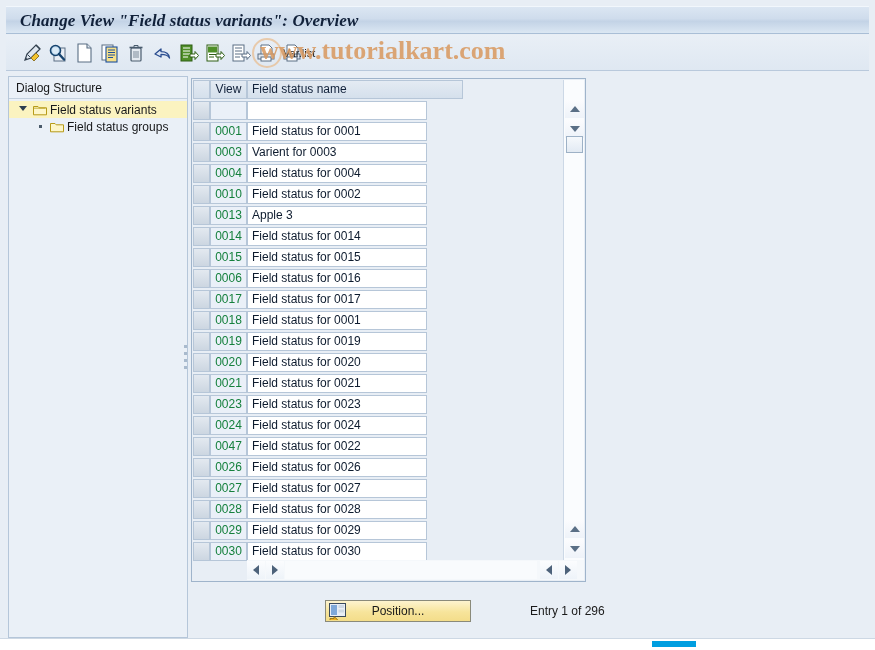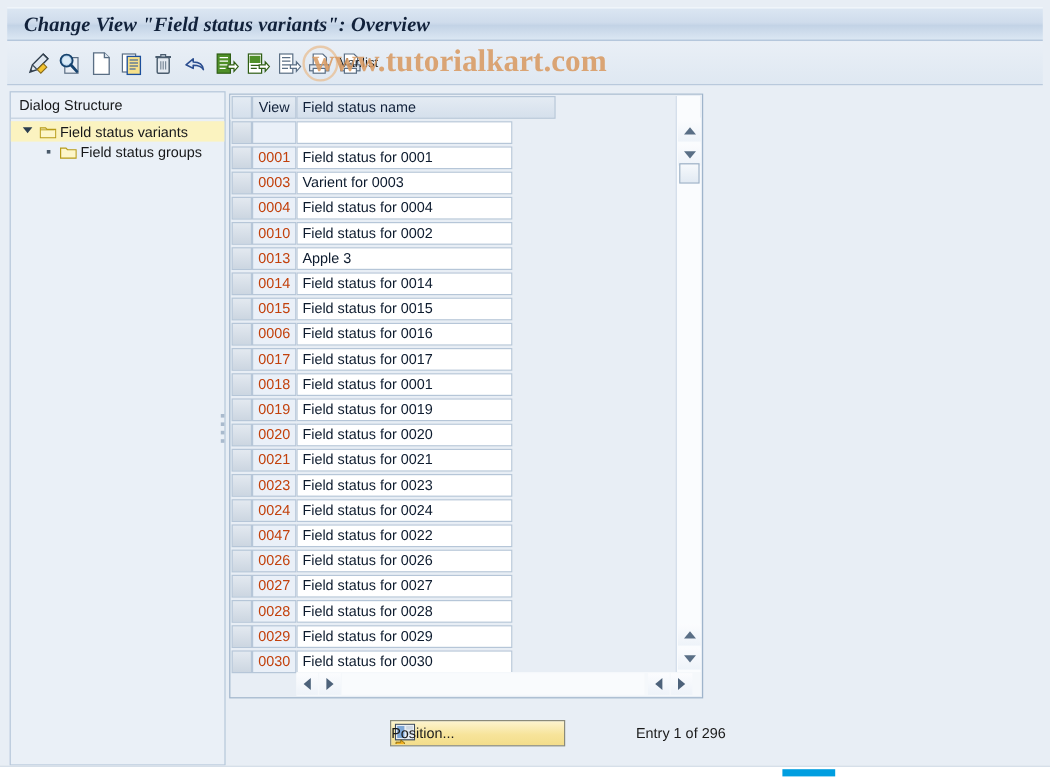--- a/index.html
+++ b/index.html
@@ -197,21 +197,21 @@
   .cell-fstv {
     position: absolute;
     left: 18px; top: 1px;
     width: 37px; height: 19px;
     background: #eaf0f8;
     border: 1px solid #b6c6d8;
     box-sizing: border-box;
     font-size: 12px;
     line-height: 17px;
     text-align: center;
-    color: #c2410c;
+    color: #15803d;
   }
   .cell-name {
     position: absolute;
     left: 55px; top: 1px;
     width: 180px; height: 19px;
     background: #ffffff;
     border: 1px solid #b6c6d8;
     box-sizing: border-box;
     font-size: 12px;
     line-height: 17px;
@@ -305,21 +305,21 @@
     left: 134px; top: 4px;
     width: 146px; height: 22px;
     background: linear-gradient(to bottom, #fdf4cf 0%, #f7e49b 55%, #f3dd8a 100%);
     border: 1px solid #8a8a7a;
     box-sizing: border-box;
     cursor: pointer;
   }
   #position-label {
     position: absolute;
     left: 0; right: 0; top: 3px;
-    text-align: left;
+    text-align: center;
     font-size: 12px;
     color: #1a1a1a;
   }
   #position-icon { position: absolute; left: 3px; top: 2px; }
   #entry-count {
     position: absolute;
     left: 339px; top: 8px;
     font-size: 12px;
     color: #1a1a1a;
     white-space: nowrap;

